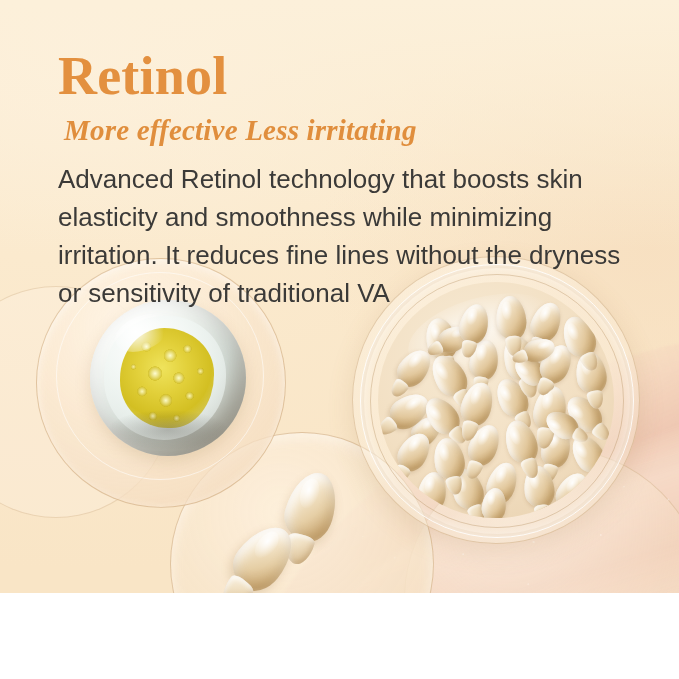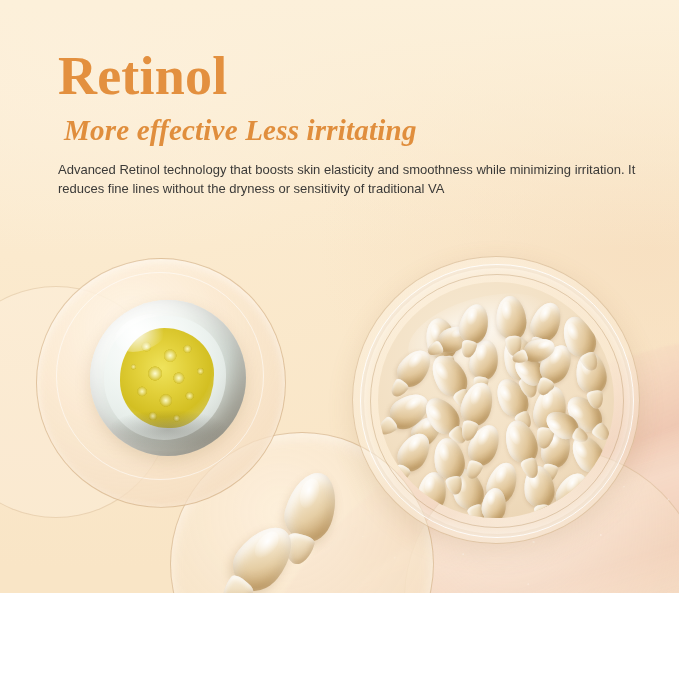--- a/index.html
+++ b/index.html
@@ -380,21 +380,21 @@
     font-weight: bold;
     font-style: italic;
     font-size: 29px;
     line-height: 1.2;
     color: #e08e3d;
     margin: 8px 0 0 6px;
     letter-spacing: 0.2px;
   }
   .body-copy {
     font-family: "Liberation Sans", sans-serif;
-    font-size: 13px;
+    font-size: 26px;
     line-height: 1.45;
     color: #3b3a38;
     margin: 14px 0 0 0;
     width: 580px;
   }
 </style>
 </head>
 <body>
 
 <div id="banner">

